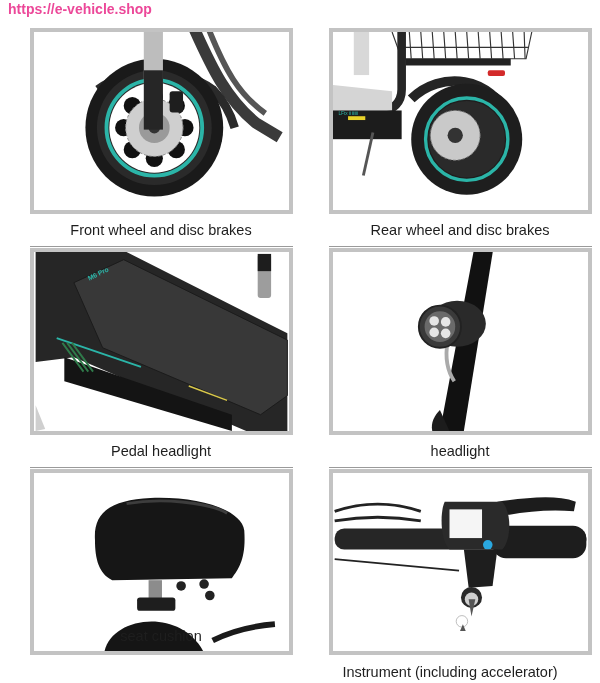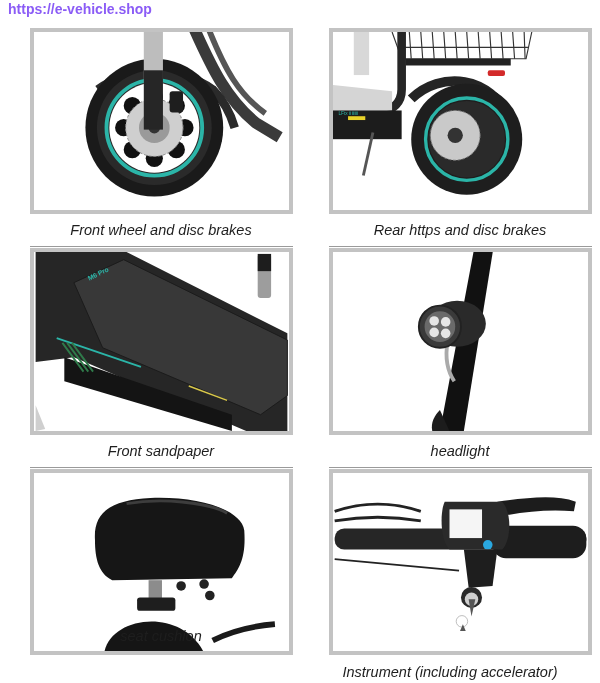--- a/index.html
+++ b/index.html
@@ -1,20 +1,20 @@
 <!DOCTYPE html>
 <html><head>
 <meta charset="utf-8">
 <style>
   html, body { margin: 0; padding: 0; background: #ffffff; }
   body { width: 600px; height: 683px; position: relative; overflow: hidden; font-family: "Liberation Sans", sans-serif; }
-  .url { position: absolute; left: 8px; top: 1px; font-family: "Liberation Sans", sans-serif; font-weight: bold; font-size: 14px; color: #8b5cf6; letter-spacing: 0px; }
+  .url { position: absolute; left: 8px; top: 1px; font-family: "Liberation Sans", sans-serif; font-weight: bold; font-size: 14px; color: #ec4899; letter-spacing: 0px; }
   .frame { position: absolute; box-sizing: border-box; border: 4px solid #c3c3c3; background: #fff; overflow: hidden; }
   .frame svg { position: absolute; left: 0; top: 0; width: 100%; height: 100%; display: block; }
-  .caption { position: absolute; width: 262px; text-align: center; font-family: "Liberation Sans", sans-serif; font-size: 14.5px; color: #1e1e1e; font-style: italic; }
+  .caption { position: absolute; width: 262px; text-align: center; font-family: "Liberation Sans", sans-serif; font-size: 14.5px; color: #1e1e1e; }
   .sep { position: absolute; height: 1px; background: #9a9a9a; }
 </style>
 </head>
 <body>
 
 <div class="url">https://e-vehicle.shop</div>
 
 <div class="frame" style="left:30px; top:28px; width:263px; height:186px;">
   <svg viewBox="0 0 263 186">
 
@@ -75,21 +75,21 @@
     <path d="M80 70 C110 40 165 45 182 92" stroke="#242424" stroke-width="10" fill="none"></path>
     <g>
       <circle cx="138" cy="112" r="58" fill="#1e1e1e"></circle>
       <circle cx="138" cy="112" r="43" fill="none" stroke="#2bb5a8" stroke-width="3.5"></circle>
       <circle cx="138" cy="112" r="40" fill="#2a2a2a"></circle>
       <circle cx="126" cy="108" r="26" fill="#c9c9c9" stroke="#7a7a7a" stroke-dasharray="3 2"></circle>
       <circle cx="126" cy="108" r="8" fill="#333"></circle>
     </g>
   </svg>
 </div>
-<div class="caption" style="left:329px; top:222px;">Rear https and disc brakes</div>
+<div class="caption" style="left:329px; top:222px;">Rear wheel and disc brakes</div>
 <div class="sep" style="left:329px; top:246px; width:263px;"></div>
 
 <div class="frame" style="left:30px; top:248px; width:263px; height:187px;">
   <svg viewBox="0 0 263 187">
     <rect x="0" y="0" width="263" height="187" fill="#fff"></rect>
 
     <rect x="232" y="2" width="14" height="46" rx="3" fill="#9d9d9d"></rect>
     <rect x="232" y="2" width="14" height="18" fill="#1d1d1d"></rect>
 
     <path d="M0 0 L95 0 L263 85 L263 187 L220 187 L40 110 L0 115 Z" fill="#262626"></path>
@@ -97,21 +97,21 @@
     <path d="M40 32 L92 8 L263 92 L263 150 L235 170 L70 100 Z" fill="#383838" stroke="#1a1a1a"></path>
 
     <path d="M30 110 L205 170 L205 187 L30 135 Z" fill="#141414"></path>
     <path d="M22 90 L110 120" stroke="#2bb5a8" stroke-width="2"></path>
     <path d="M28 95 L50 125 M33 95 L55 125 M38 95 L60 125" stroke="#2f7a4a" stroke-width="2"></path>
     <path d="M160 140 L200 155" stroke="#d9c84a" stroke-width="1.5"></path>
     <text x="56" y="30" font-size="7" fill="#2bb5a8" font-weight="bold" transform="rotate(-26 56 30)" font-family="Liberation Sans, sans-serif">M6 Pro</text>
     <path d="M0 160 L10 185 L0 187 Z" fill="#cfcfcf"></path>
   </svg>
 </div>
-<div class="caption" style="left:30px; top:443px;">Front sandpaper</div>
+<div class="caption" style="left:30px; top:443px;">Pedal headlight</div>
 <div class="sep" style="left:30px; top:467px; width:263px;"></div>
 
 <div class="frame" style="left:329px; top:248px; width:263px; height:187px;">
   <svg viewBox="0 0 263 187">
     <path d="M146 -5 L166 -5 L135 187 L110 187 Z" fill="#111"></path>
     <path d="M110 165 C105 170 100 178 102 187 L120 187 Z" fill="#1c1c1c"></path>
     <path d="M118 95 C115 110 118 125 125 135" stroke="#aaa" stroke-width="4" fill="none"></path>
     <g>
       <ellipse cx="128" cy="75" rx="30" ry="24" fill="#2a2a2a"></ellipse>
       <circle cx="110" cy="78" r="22" fill="#3a3a3a" stroke="#222" stroke-width="2"></circle>

